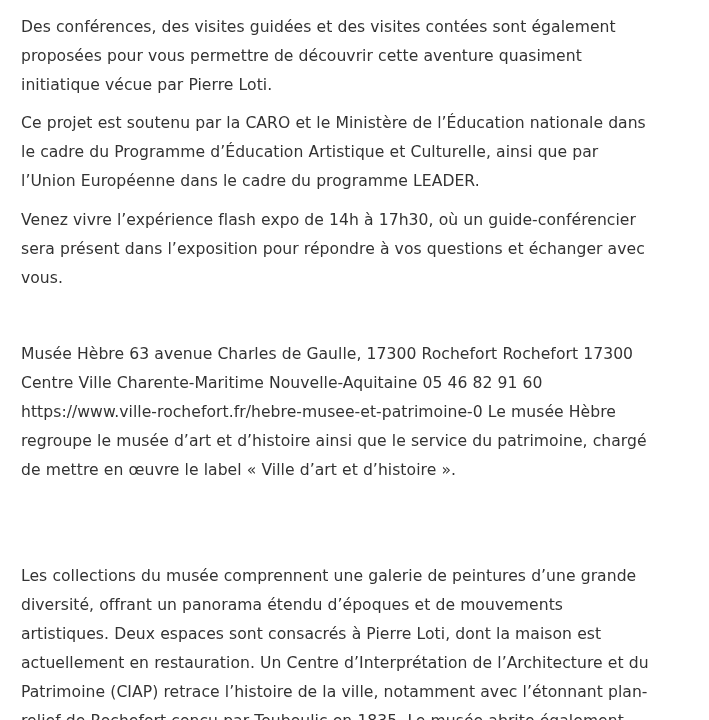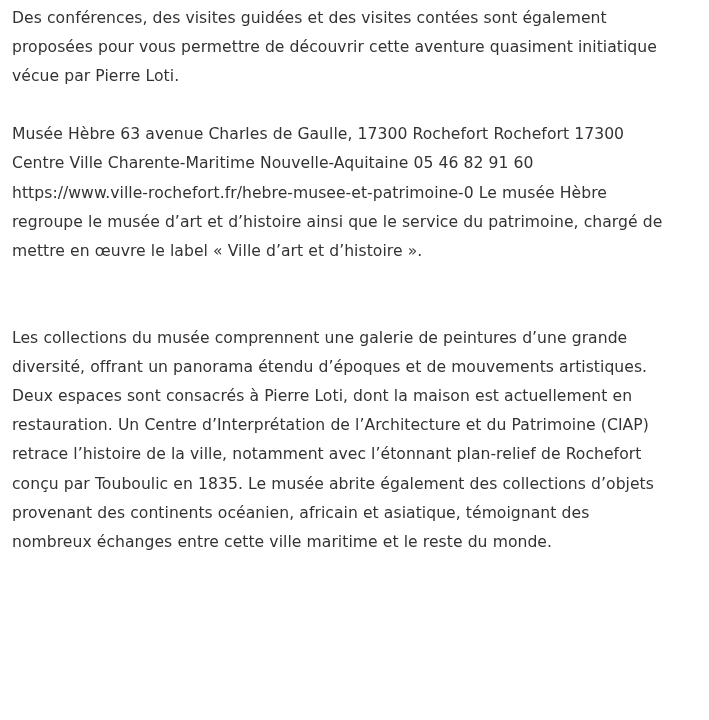--- a/index.html
+++ b/index.html
@@ -25,42 +25,44 @@
   }
   .article {
     font-size: 15.6px;
     line-height: 29.1px;
     color: #333333;
     letter-spacing: 0.05px;
     text-align: left;
     word-spacing: 0.1px;
   }
   .para {
-    margin: 0;
+    margin: 9px;
     padding: 0;
   }
   
   .spacer {
     height: 29.1px;
     line-height: 29.1px;
     font-size: 15.6px;
   }
   .para + .para {
     margin-top: 0;
   }
 </style>
 </head>
 <body>
 
 <div id="page">
   <div class="article">
 
     <p class="para">Des conférences, des visites guidées et des visites contées sont également proposées pour vous permettre de découvrir cette aventure quasiment initiatique vécue par Pierre Loti.</p>
 
+    <p class="para">Ce projet est soutenu par la CARO et le Ministère de l’Éducation nationale dans le cadre du Programme d’Éducation Artistique et Culturelle, ainsi que par l’Union Européenne dans le cadre du programme LEADER.</p>
 
+    <p class="para">Venez vivre l’expérience flash expo de 14h à 17h30, où un guide-conférencier sera présent dans l’exposition pour répondre à vos questions et échanger avec vous.</p>
 
     <div class="spacer">&nbsp;</div>
 
     <p class="para">Musée Hèbre 63 avenue Charles de Gaulle, 17300 Rochefort Rochefort 17300 Centre Ville Charente-Maritime Nouvelle-Aquitaine 05 46 82 91 60 https://www.ville-rochefort.fr/hebre-musee-et-patrimoine-0 Le musée Hèbre regroupe le musée d’art et d’histoire ainsi que le service du patrimoine, chargé de mettre en œuvre le label « Ville d’art et d’histoire ».</p>
 
     <div class="spacer">&nbsp;</div>
 
 
     <div class="spacer">&nbsp;</div>
 

